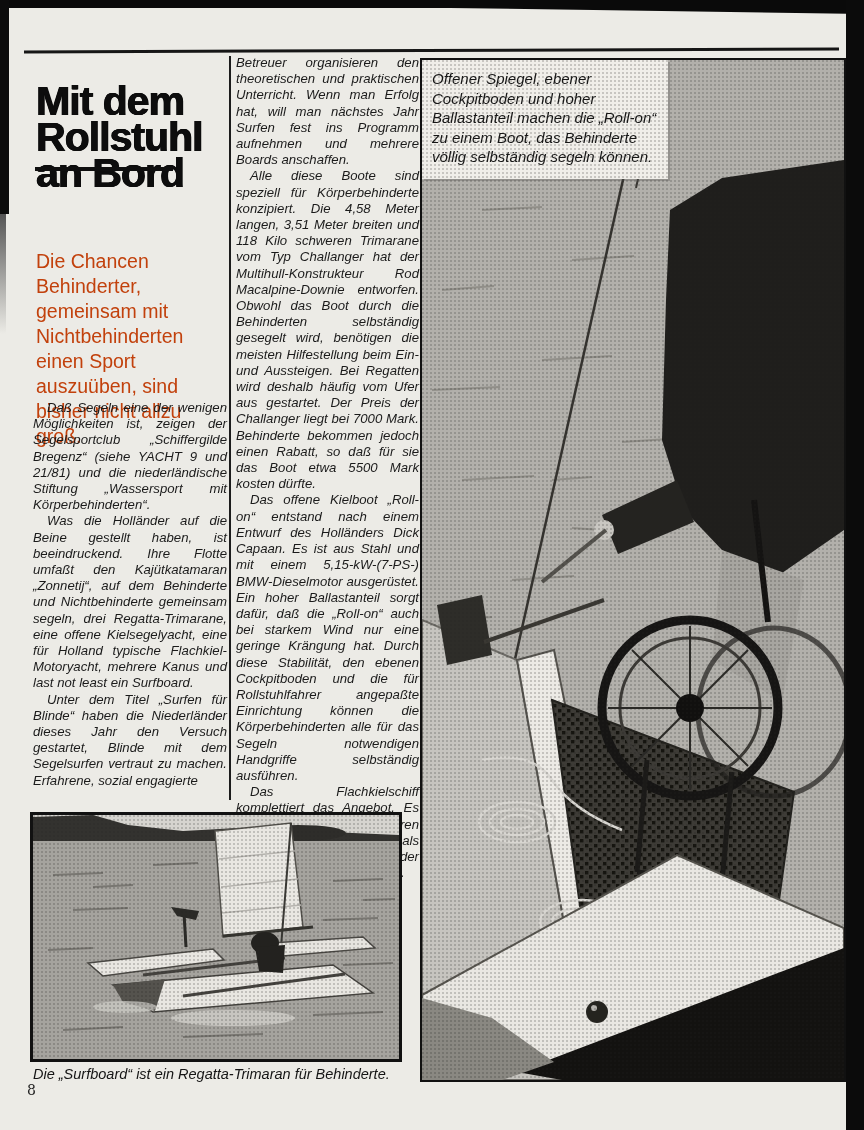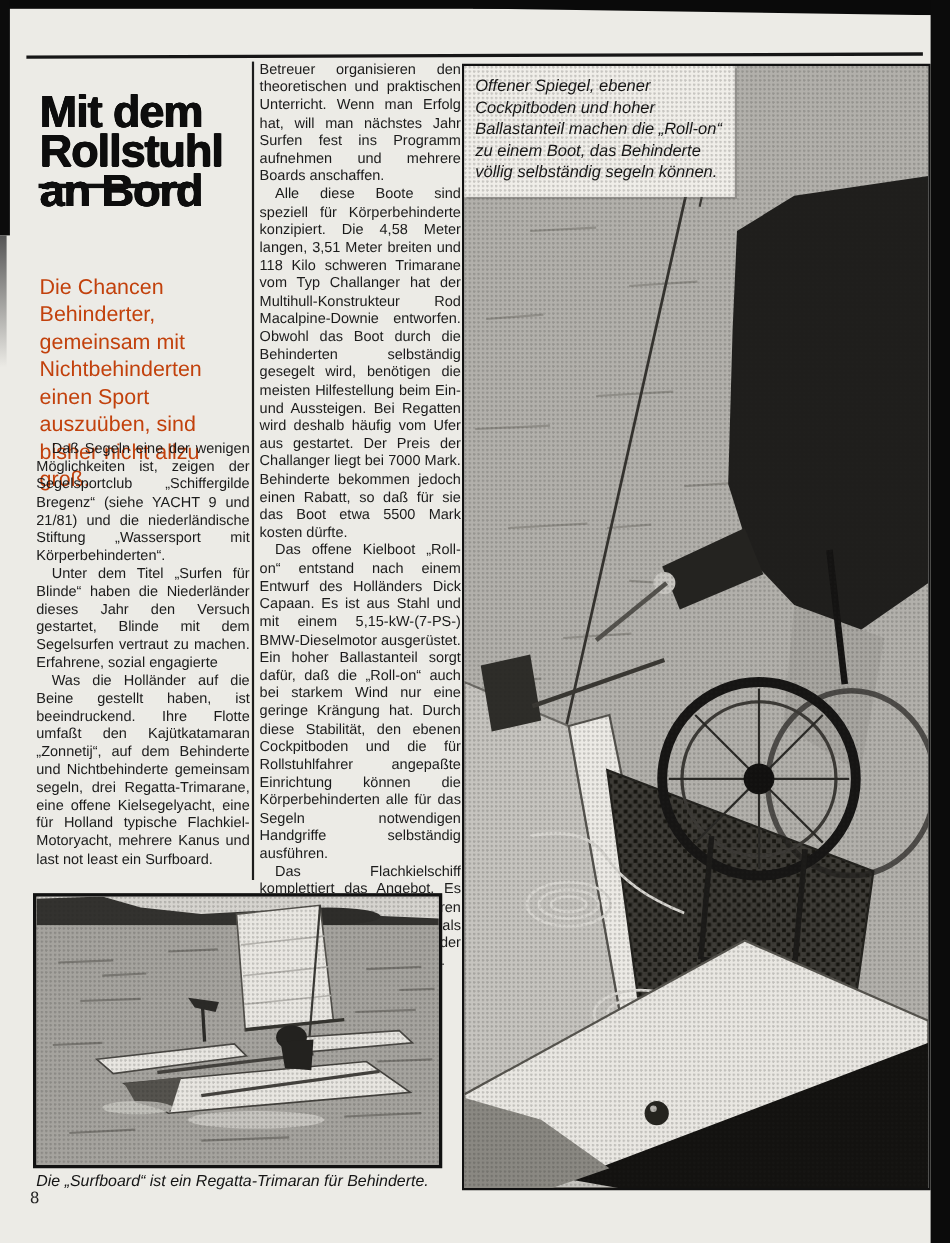--- a/index.html
+++ b/index.html
@@ -29,21 +29,21 @@
     text-shadow:.7px 0 currentColor,-.4px 0 currentColor,0 .4px currentColor;
   }
   .headline-rule{position:absolute;left:35px;top:167px;width:138px;height:4px;background:#0f0f0f;}
 
   .lead{
     position:absolute;left:36px;top:249px;width:194px;
     font-size:19.5px;line-height:25px;color:#c2410c;
   }
 
   .col{position:absolute;text-align:justify;}
-  .col p{margin:0;font-size:13.2px;line-height:16.2px;}
+  .col p{margin:0;font-size:13.2px;line-height:16.2px;font-style:italic;}
   .col p.indent{text-indent:14px;}
   #col1{left:33px;top:400px;width:194px;}
   #col2{left:236px;top:55px;width:183px;}
   .col-divider{position:absolute;left:229px;top:56px;width:2px;height:744px;background:#1c1c1c;}
 
   
   .photo{position:absolute;border:2px solid #111;background:#b2b0ab;overflow:hidden;}
   #main-photo{left:420px;top:58px;width:422px;height:1020px;}
   #bottom-photo{left:30px;top:812px;width:366px;height:244px;border-width:3px;background:#a5a39e;}
   .photo svg{position:absolute;inset:0;display:block;}
@@ -81,22 +81,22 @@
 
   <h1 class="headline">Mit dem
 Rollstuhl
 an Bord</h1>
   <div class="headline-rule"></div>
 
   <div class="lead">Die Chancen Behinderter, gemeinsam mit Nichtbehinderten einen Sport auszuüben, sind bisher nicht allzu groß.</div>
 
   <div id="col1" class="col">
     <p class="indent">Daß Segeln eine der wenigen Möglichkeiten ist, zeigen der Segelsportclub „Schiffergilde Bregenz“ (siehe YACHT 9 und 21/81) und die niederländische Stiftung „Wassersport mit Körperbehinderten“.</p>
+    <p class="indent">Was die Holländer auf die Beine gestellt haben, ist beeindruckend. Ihre Flotte umfaßt den Kajütkatamaran „Zonnetij“, auf dem Behinderte und Nichtbehinderte gemeinsam segeln, drei Regatta-Trimarane, eine offene Kielsegelyacht, eine für Holland typische Flachkiel-Motoryacht, mehrere Kanus und last not least ein Surfboard.</p>
     <p class="indent">Unter dem Titel „Surfen für Blinde“ haben die Niederländer dieses Jahr den Versuch gestartet, Blinde mit dem Segelsurfen vertraut zu machen. Erfahrene, sozial engagierte</p>
-    <p class="indent">Was die Holländer auf die Beine gestellt haben, ist beeindruckend. Ihre Flotte umfaßt den Kajütkatamaran „Zonnetij“, auf dem Behinderte und Nichtbehinderte gemeinsam segeln, drei Regatta-Trimarane, eine offene Kielsegelyacht, eine für Holland typische Flachkiel-Motoryacht, mehrere Kanus und last not least ein Surfboard.</p>
   </div>
 
   <div class="col-divider"></div>
 
   <div id="col2" class="col">
     <p>Betreuer organisieren den theoretischen und praktischen Unterricht. Wenn man Erfolg hat, will man nächstes Jahr Surfen fest ins Programm aufnehmen und mehrere Boards anschaffen.</p>
     <p class="indent">Alle diese Boote sind speziell für Körperbehinderte konzipiert. Die 4,58 Meter langen, 3,51 Meter breiten und 118 Kilo schweren Trimarane vom Typ Challanger hat der Multihull-Konstrukteur Rod Macalpine-Downie entworfen. Obwohl das Boot durch die Behinderten selbständig gesegelt wird, benötigen die meisten Hilfestellung beim Ein- und Aussteigen. Bei Regatten wird deshalb häufig vom Ufer aus gestartet. Der Preis der Challanger liegt bei 7000 Mark. Behinderte bekommen jedoch einen Rabatt, so daß für sie das Boot etwa 5500 Mark kosten dürfte.</p>
     <p class="indent">Das offene Kielboot „Roll-on“ entstand nach einem Entwurf des Holländers Dick Capaan. Es ist aus Stahl und mit einem 5,15-kW-(7-PS-) BMW-Dieselmotor ausgerüstet. Ein hoher Ballastanteil sorgt dafür, daß die „Roll-on“ auch bei starkem Wind nur eine geringe Krängung hat. Durch diese Stabilität, den ebenen Cockpitboden und die für Rollstuhlfahrer angepaßte Einrichtung können die Körperbehinderten alle für das Segeln notwendigen Handgriffe selbständig ausführen.</p>
     <p class="indent">Das Flachkielschiff komplettiert das Angebot. Es ist für mehrtägige Touren ausgerüstet und kann als Basis für andere Aktivitäten der Behinderten genutzt werden.</p>
   </div>

